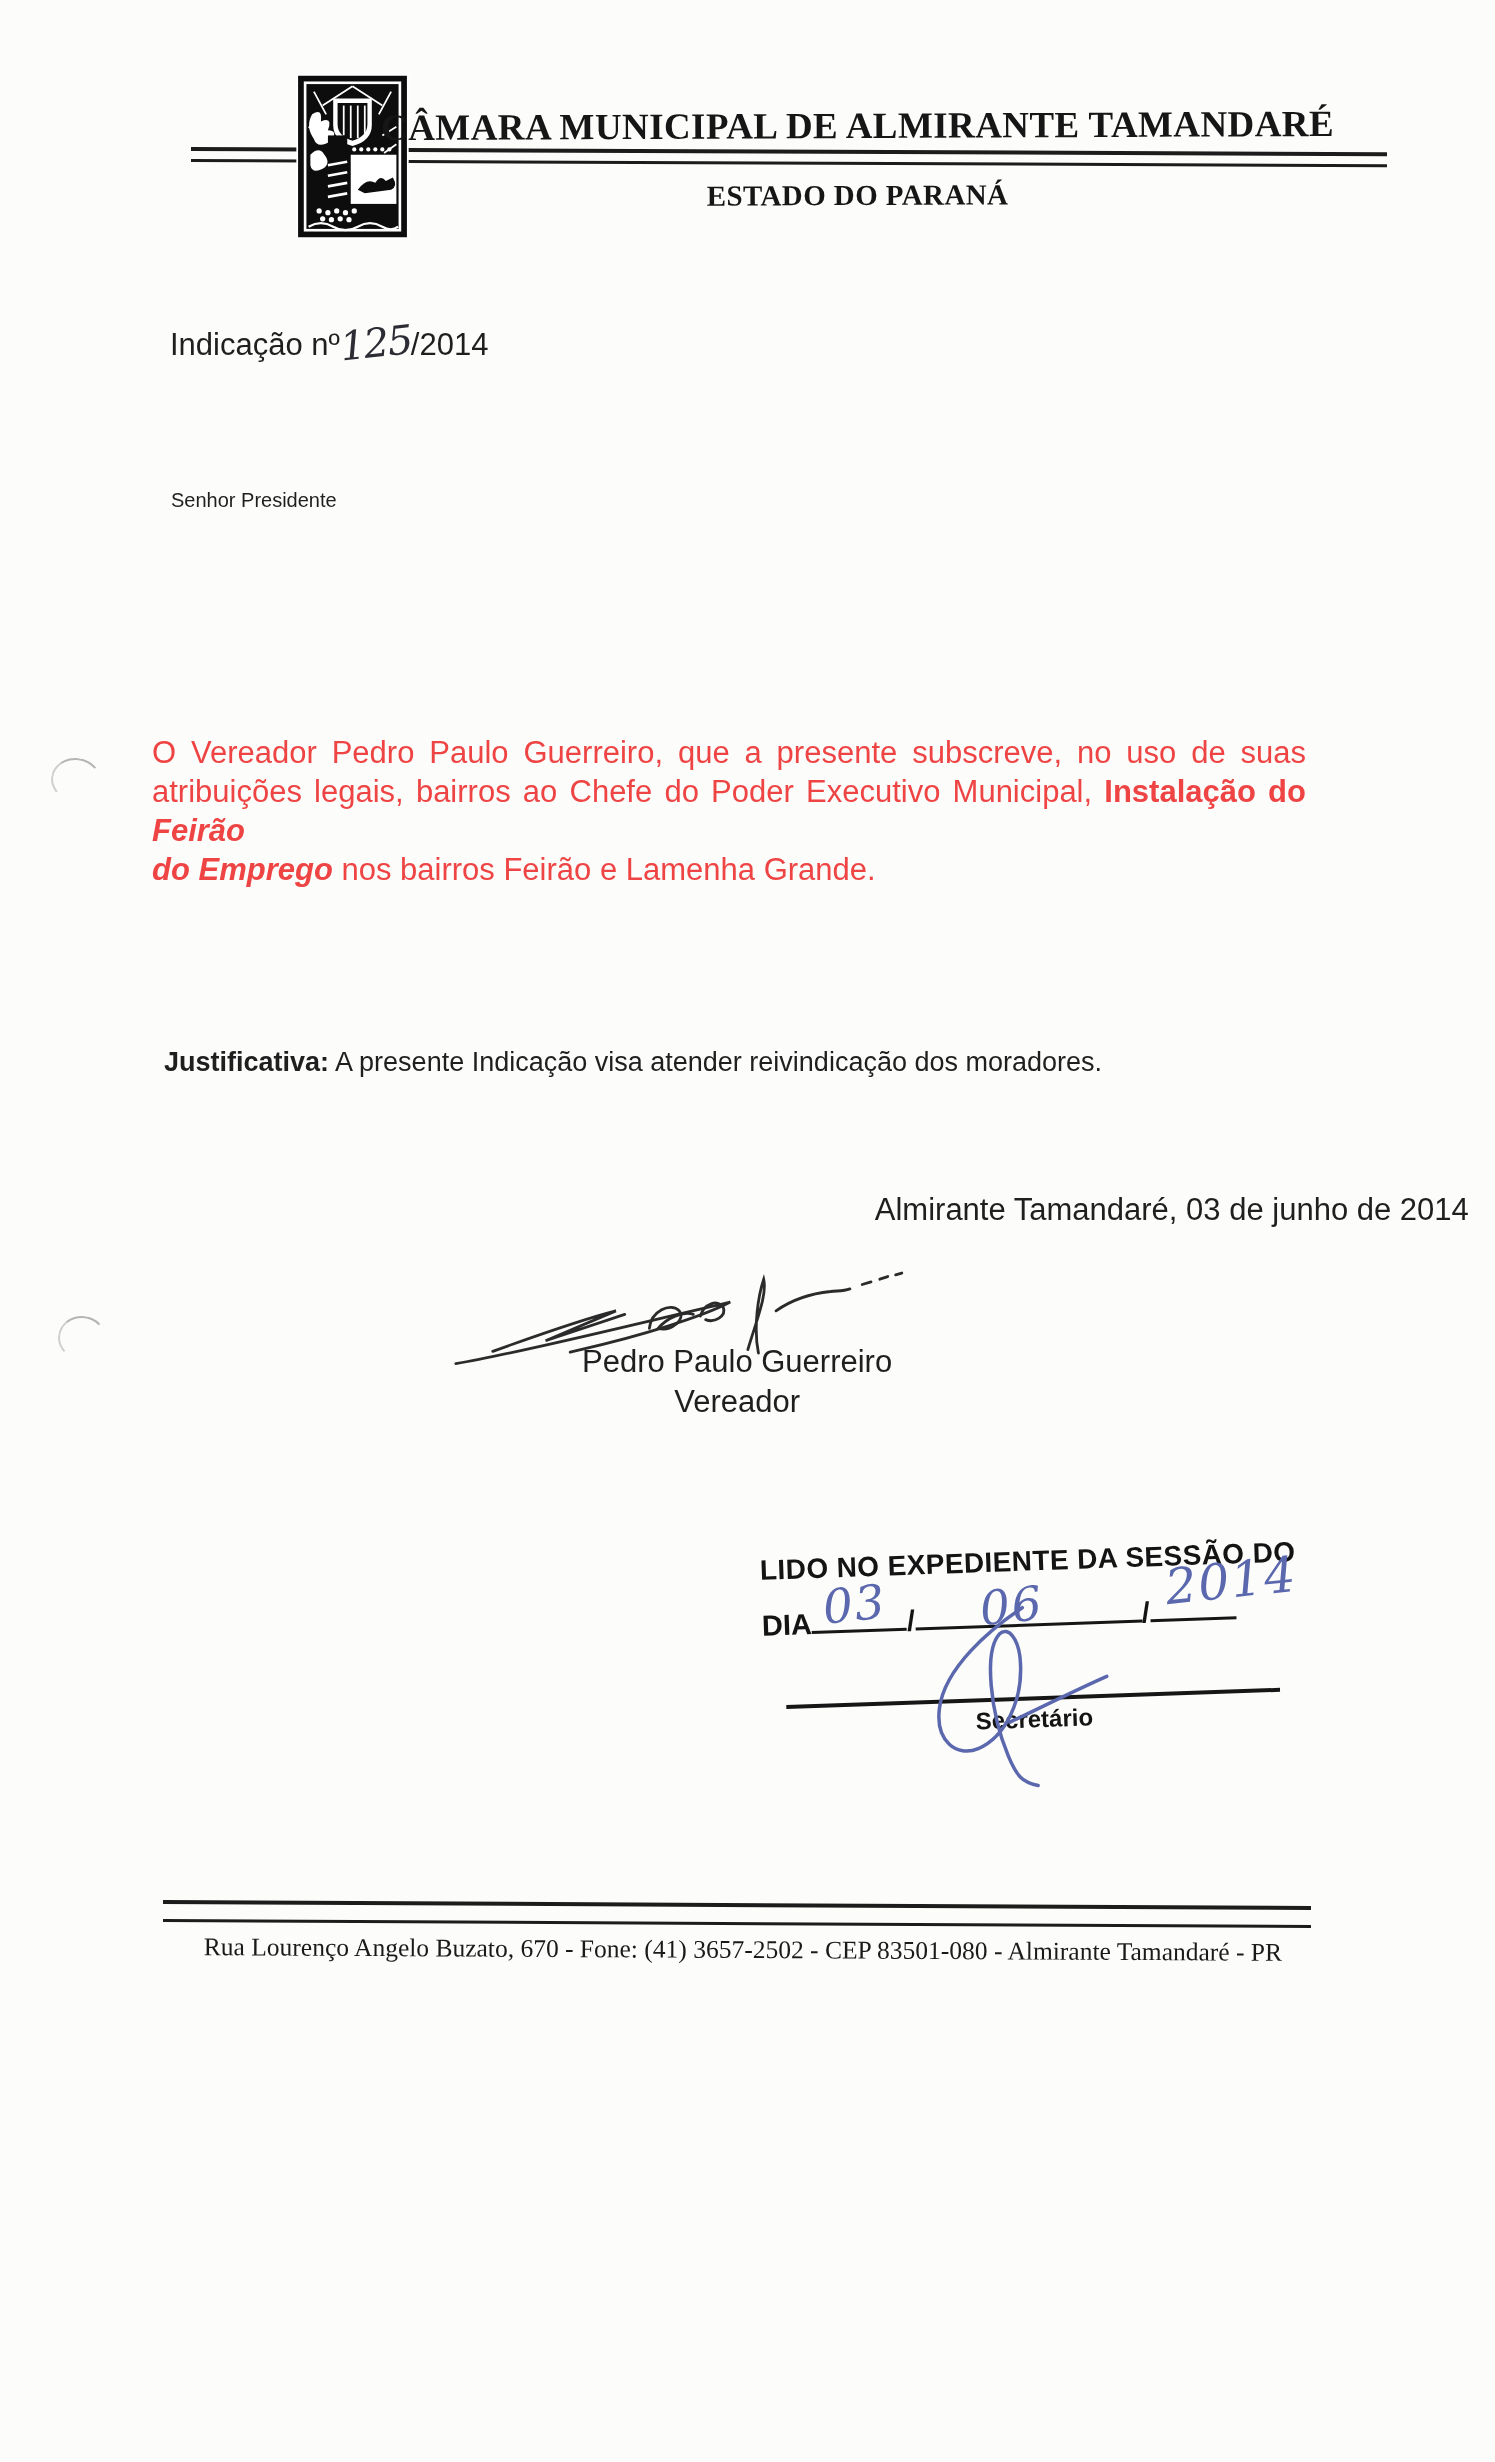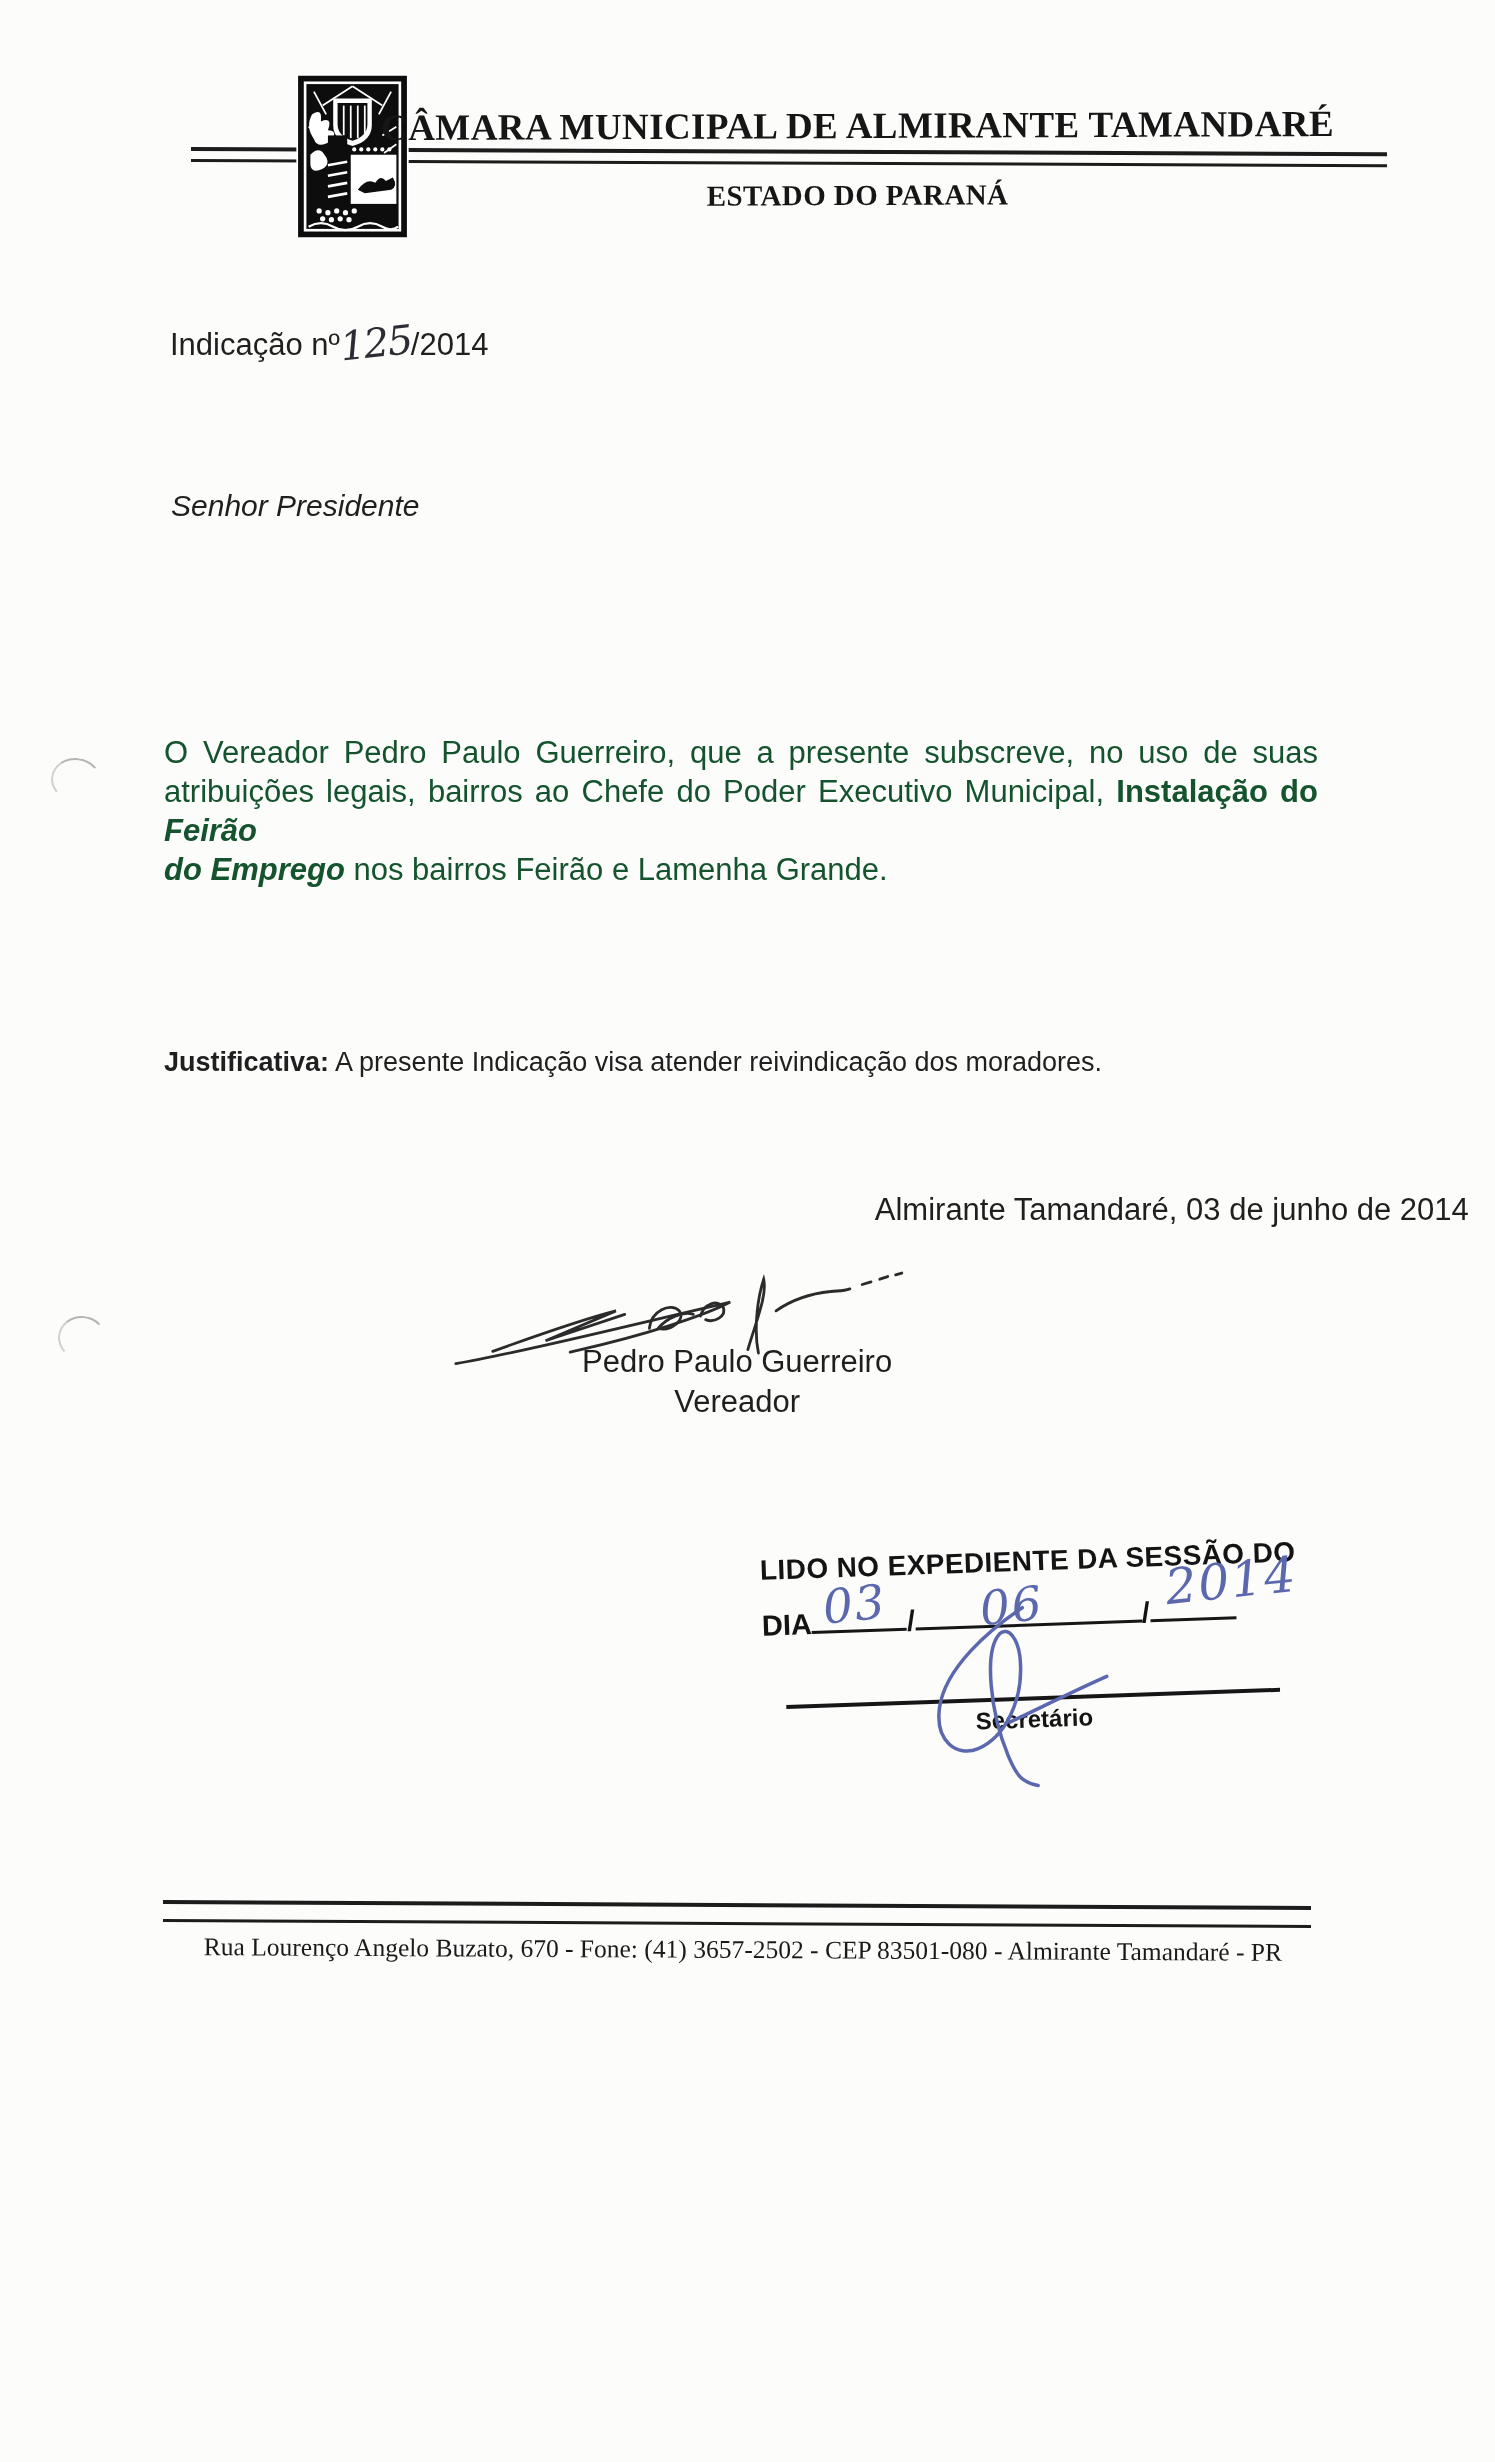--- a/index.html
+++ b/index.html
@@ -26,22 +26,22 @@
   .hr1{left:191px;top:147px;width:1196px;height:3.5px;transform:rotate(.25deg);}
   .hr2{left:191px;top:159px;width:1196px;height:2.6px;transform:rotate(.25deg);}
   .logo-box{left:296px;top:74px;width:113px;height:165px;}
   
   .indication{left:170px;top:327px;font-size:31px;}
   .hand-num{
     display:inline-block;font-family:"DejaVu Serif",serif;font-style:italic;
     font-size:40px;line-height:26px;color:#2c2c34;
     transform:rotate(-6deg) translateY(1.8px);letter-spacing:-1.8px;
   }
-  .salutation{left:171px;top:489px;font-size:30px;font-style:italic;}
-  .paragraph{left:164px;top:733px;width:1154px;font-size:31px;line-height:39px;color:#14532d;}
+  .salutation{left:171px;top:489px;font-size:20px;}
+  .paragraph{left:152px;top:733px;width:1154px;font-size:31px;line-height:39px;color:#ef4444;}
   .pline{text-align:justify;}
   .pline.just{text-align-last:justify;}
   .b{font-weight:bold;}
   .bi{font-weight:bold;font-style:italic;}
   .justification{left:164px;top:1047px;width:1196px;font-size:27px;}
   .dateline{left:8.8px;top:1192px;width:1460px;text-align:right;font-size:31px;}
   .signer-name{left:10.6px;top:1344px;width:1453px;text-align:center;font-size:31px;}
   .signer-role{left:10.6px;top:1384px;width:1453px;text-align:center;font-size:31px;}
   
   .stamp{

